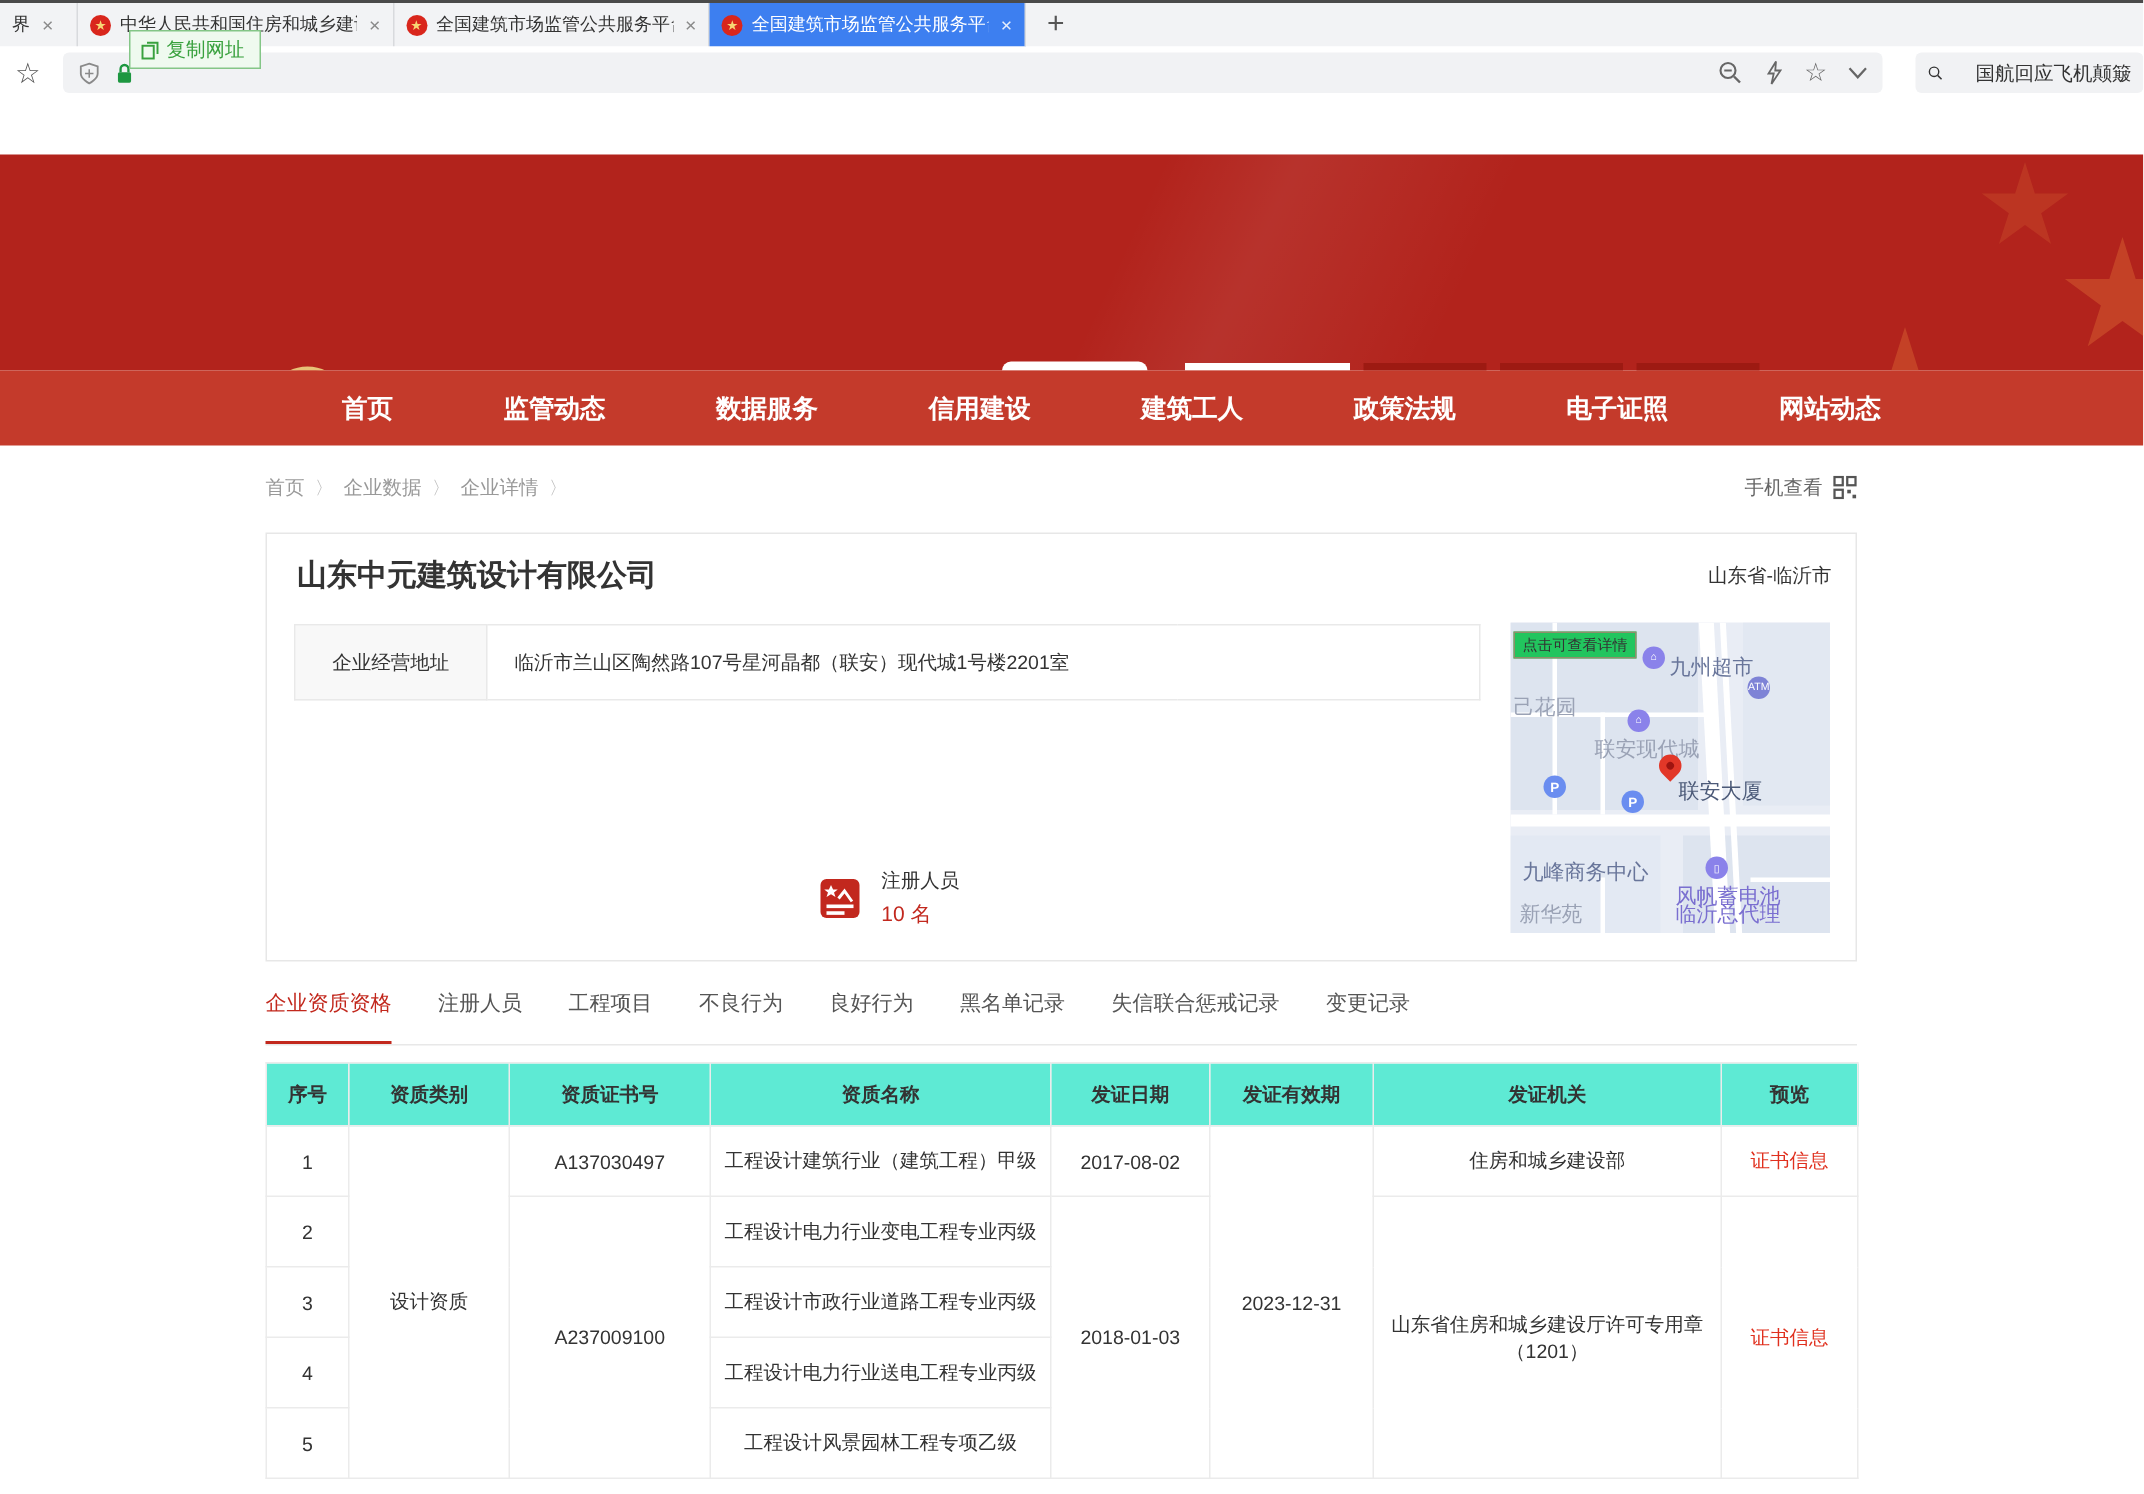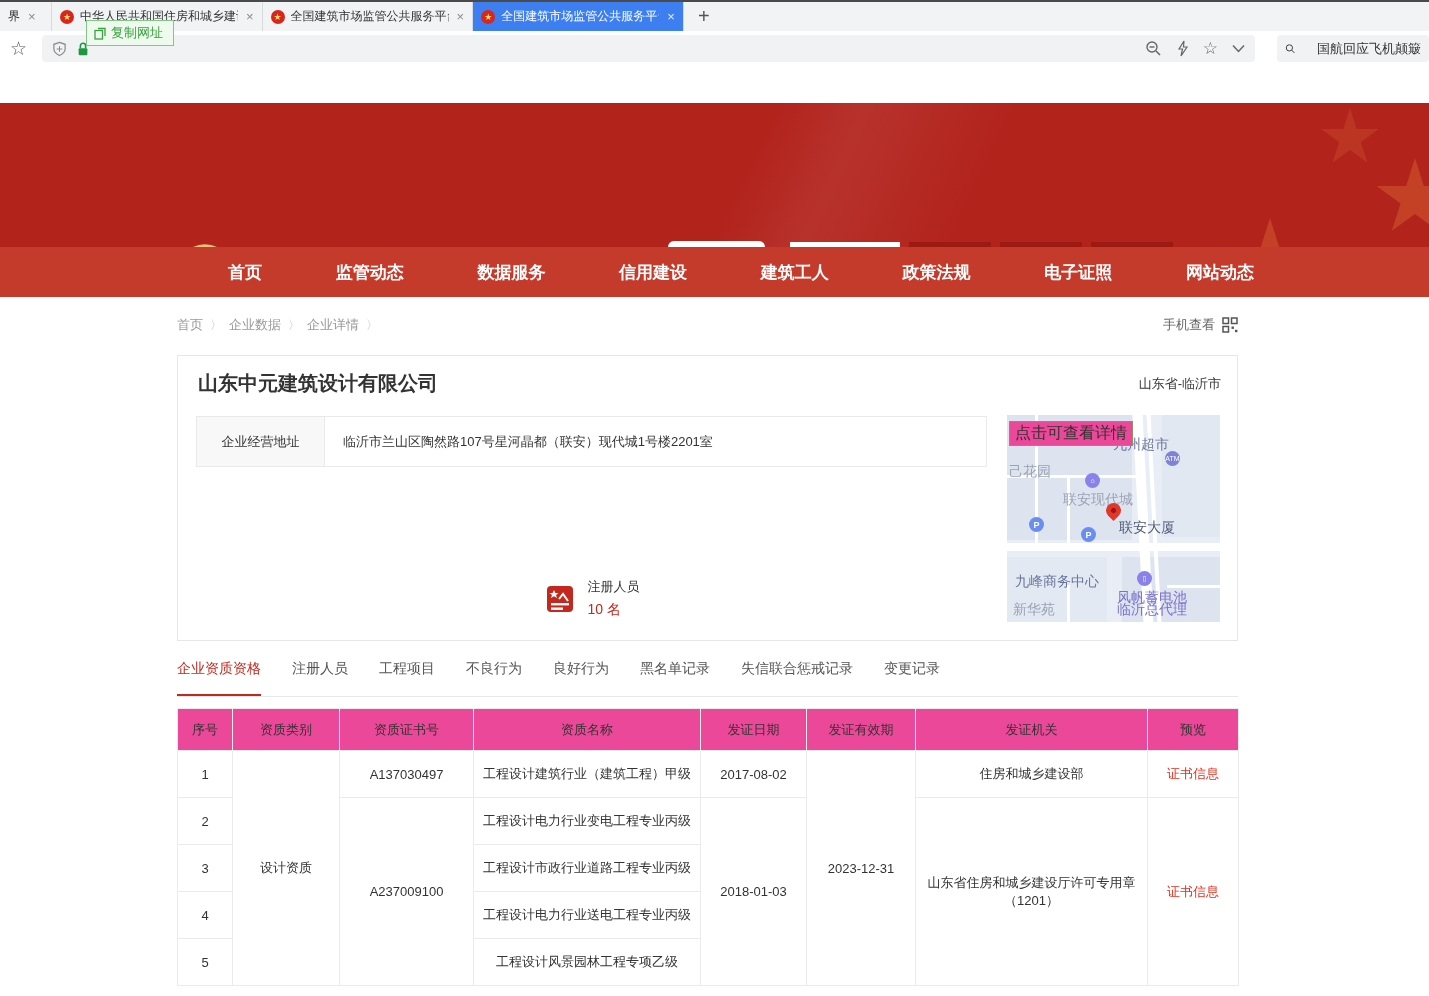--- a/index.html
+++ b/index.html
@@ -62,36 +62,36 @@
   .info-tbl td.val { padding-left:18px; text-align:left; background:#fff; }
   .stats { position:absolute; left:18px; top:222px; width:790px; display:flex; }
   .stat { flex:1; display:flex; align-items:center; justify-content:center; gap:11px; }
   .stat-txt .s-lbl { font-size:13px; color:#333; }
   .stat-txt .s-val { font-size:14px; color:#c2281e; margin-top:5px; }
 
   
   .map { position:absolute; right:17px; top:59px; width:213px; height:207px; background:#e9edf5; overflow:hidden; }
   .blk { position:absolute; background:#dde4ef; }
   .road { position:absolute; background:#fff; }
-  .map-tip { position:absolute; left:2px; top:6px; background:#ec4899; border:1px solid #8f8f6b; font-size:16px; color:#333; padding:1px 5px; z-index:5; }
+  .map-tip { position:absolute; left:2px; top:6px; background:#22c55e; border:1px solid #8f8f6b; font-size:10px; color:#333; padding:1px 5px; z-index:5; }
   .mlab { position:absolute; font-size:14px; color:#6d7astroke; color:#68759a; white-space:nowrap; z-index:3; }
   .mlab.dim { color:#9aa2b5; }
   .poi { position:absolute; width:15px; height:15px; border-radius:50%; background:#8a82ea; color:#fff; font-size:7px; display:flex; align-items:center; justify-content:center; z-index:2; }
   .poi.blue { background:#6a8df0; font-size:9px; font-weight:bold; }
   .pin { position:absolute; width:15px; height:15px; background:#e23728; border-radius:50% 50% 50% 0; transform:rotate(-45deg); z-index:4; }
   .pin::after { content:""; position:absolute; left:5px; top:5px; width:5px; height:5px; border-radius:50%; background:#9e1410; }
 
   
   .dtabs { position:absolute; top:660px; left:177px; width:1061px; height:37px; border-bottom:1px solid #e8e8e8; display:flex; gap:31px; }
   .dtab { font-size:14px; color:#555; padding-bottom:13px; }
   .dtab.active { color:#c2281d; border-bottom:2px solid #c2281d; }
 
   
   .qual-tbl { position:absolute; top:708px; left:177px; border-collapse:collapse; table-layout:fixed; }
-  .qual-tbl th { background:#ec4899; height:42px; font-size:13px; color:#333; font-weight:normal; border:1px solid #ebebeb; }
+  .qual-tbl th { background:#5eead4; height:42px; font-size:13px; color:#333; font-weight:bold; border:1px solid #ebebeb; }
   .qual-tbl td { height:47px; font-size:13px; color:#333; text-align:center; border:1px solid #ebebeb; background:#fff; padding:0 6px; }
   .qual-tbl td.link { color:#e0301e; }
   svg { display:block; }
 </style>
 </head>
 <body>
 
 <div class="screen">
   <div class="win-edge"></div>
 

